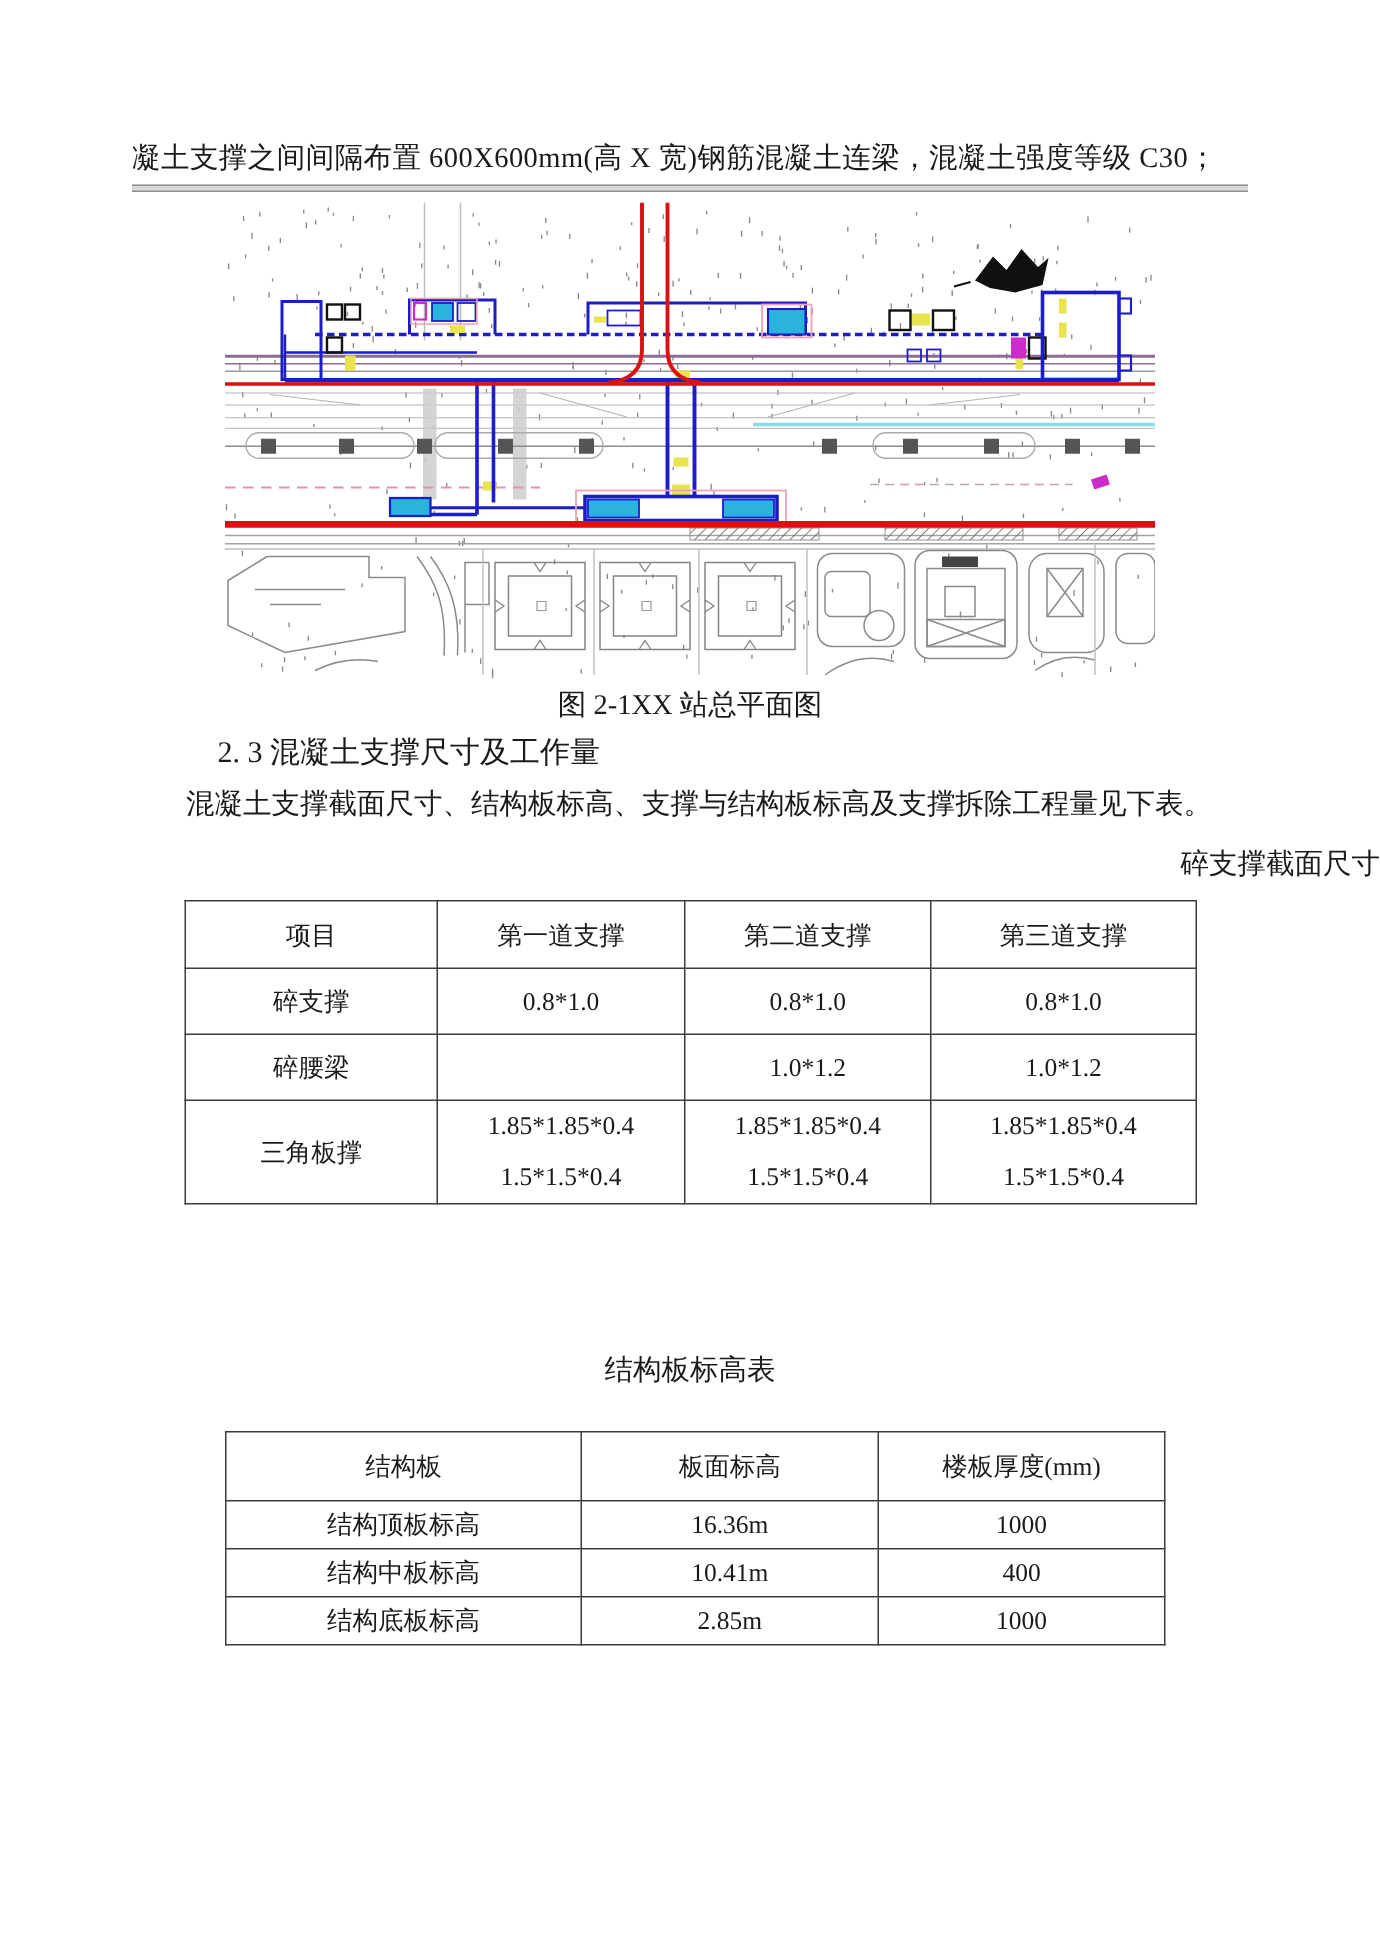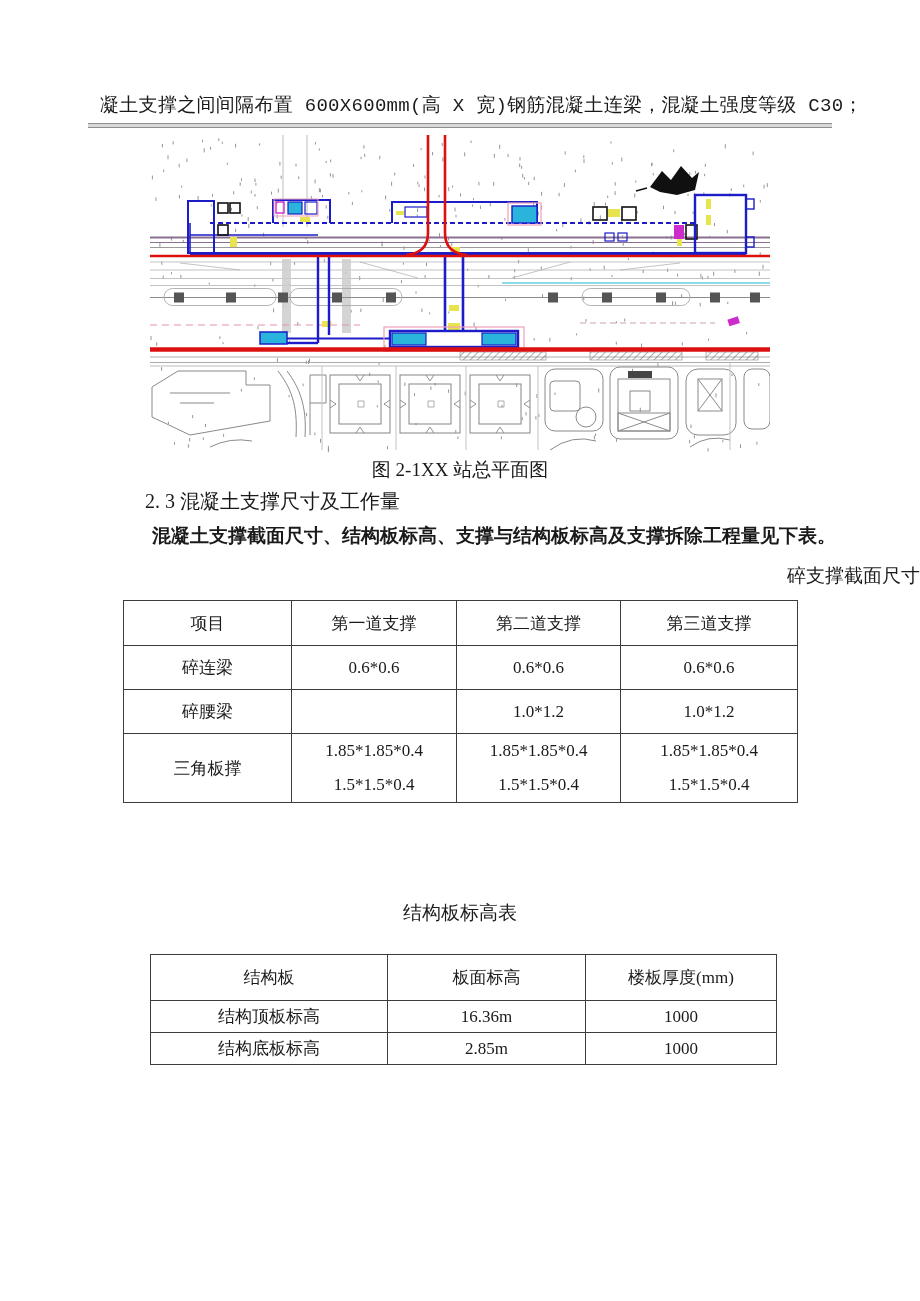--- a/index.html
+++ b/index.html
@@ -2,26 +2,26 @@
 <html style="--station-blue: #1c1cc8; --road-red: #dd1010; --road-purple: #8a7090; --entrance-cyan: #2ab4dc; --accent-yellow: #e8e44e; --accent-magenta: #cc2ccc; --accent-pink: #f0a0b8; --cyan-line: #8adce8; --line-gray: #9a9a9a;"><head>
 <meta charset="utf-8">
 <style>
   html,body{margin:0;padding:0;}
   body{
     width:920px;height:1301px;position:relative;background:#ffffff;
     font-family:"Liberation Serif","DejaVu Serif",serif;color:#1a1a1a;
     overflow:hidden;
   }
   .abs{position:absolute;}
-  .top-para{left:100px;top:92px;width:744px;font-size:19px;letter-spacing:.3px;white-space:nowrap;font-family:Liberation Mono, monospace;}
+  .top-para{left:88px;top:92px;width:744px;font-size:19px;letter-spacing:.3px;white-space:nowrap;}
   .header-rule{left:88px;top:123px;width:744px;height:3px;border-top:1px solid #8f8f8f;border-bottom:1px solid #8f8f8f;background:#d8d8d8;}
   .drawing-wrap{left:150px;top:135px;width:620px;height:320px;}
   .figure-caption{left:0;top:457px;width:920px;text-align:center;font-size:19px;}
   .section-heading{left:145px;top:488px;font-size:20px;}
-  .intro-para{left:152px;top:523px;font-size:19px;white-space:nowrap;font-weight:bold;}
+  .intro-para{left:124px;top:523px;font-size:19px;white-space:nowrap;}
   .t1-title{left:0;top:563px;width:920px;text-align:right;font-size:19px;}
   .t2-title{left:0;top:900px;width:920px;text-align:center;font-size:19px;}
   table{border-collapse:collapse;table-layout:fixed;}
   th,td{border:1px solid #3c3c3c;text-align:center;vertical-align:middle;font-weight:normal;font-size:17px;padding:0;}
   .tbl-support{left:123px;top:600px;width:674px;}
   .tbl-slab{left:150px;top:954px;width:626px;}
   .tbl-support thead tr{height:45px;}
   .tbl-support tbody tr{height:44px;}
   .tbl-support tbody tr:last-child{height:66px;}
   .tbl-slab thead tr{height:46px;}
@@ -532,30 +532,30 @@
       <tr>
         <th>项目</th>
         <th>第一道支撑</th>
         <th>第二道支撑</th>
         <th>第三道支撑</th>
       </tr>
     </thead>
   <tbody>
       <tr>
         <td>
-          <div class="cell-line">碎连梁</div>
-        </td>
-        <td>
-          <div class="cell-line">0.6*0.6</div>
-        </td>
-        <td>
-          <div class="cell-line">0.6*0.6</div>
-        </td>
-        <td>
-          <div class="cell-line">0.6*0.6</div>
+          <div class="cell-line">碎支撑</div>
+        </td>
+        <td>
+          <div class="cell-line">0.8*1.0</div>
+        </td>
+        <td>
+          <div class="cell-line">0.8*1.0</div>
+        </td>
+        <td>
+          <div class="cell-line">0.8*1.0</div>
         </td>
       </tr>
       <tr>
         <td>
           <div class="cell-line">碎腰梁</div>
         </td>
         <td>
           <div class="cell-line"></div>
         </td>
         <td>
@@ -606,20 +606,31 @@
         </td>
         <td>
           <div class="cell-line">16.36m</div>
         </td>
         <td>
           <div class="cell-line">1000</div>
         </td>
       </tr>
       <tr>
         <td>
+          <div class="cell-line">结构中板标高</div>
+        </td>
+        <td>
+          <div class="cell-line">10.41m</div>
+        </td>
+        <td>
+          <div class="cell-line">400</div>
+        </td>
+      </tr>
+      <tr>
+        <td>
           <div class="cell-line">结构底板标高</div>
         </td>
         <td>
           <div class="cell-line">2.85m</div>
         </td>
         <td>
           <div class="cell-line">1000</div>
         </td>
       </tr>
     </tbody>

